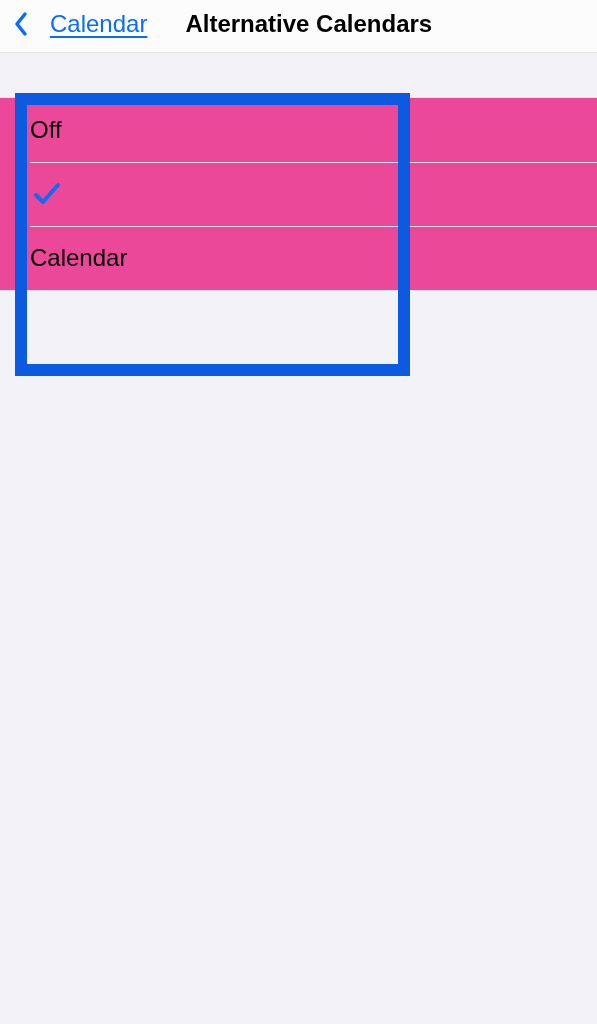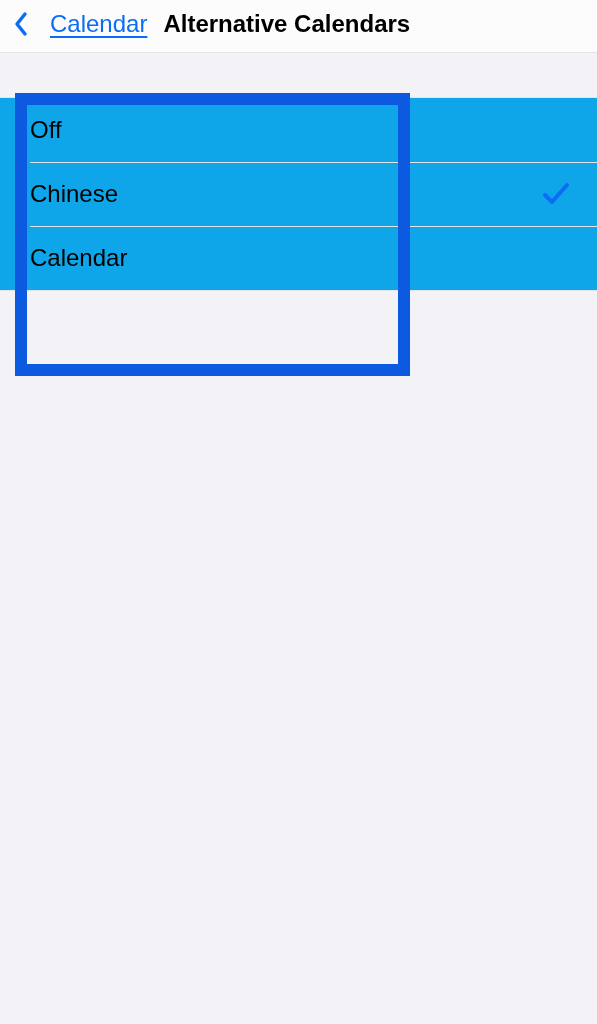--- a/index.html
+++ b/index.html
@@ -47,29 +47,29 @@
       font-size: 24px;
       font-weight: 500;
       text-decoration: underline;
       text-decoration-thickness: 2px;
       text-underline-offset: 4px;
     }
     .title {
       font-size: 24px;
       font-weight: 700;
       color: #000;
-      margin-left: 16px;
+      margin-left: 38px;
     }
     .spacer-top {
       height: 44px;
       background: #f2f2f7;
     }
     .list {
       position: relative;
-      background: #0ea5e9;
+      background: #ec4899;
       border-top: 1px solid #e4e4e8;
       border-bottom: 1px solid #e4e4e8;
     }
     .row {
       display: flex;
       align-items: center;
       justify-content: space-between;
       height: 64px;
       padding: 0 24px 0 30px;
       cursor: pointer;
@@ -127,21 +127,20 @@
   <div class="title">Alternative Calendars</div>
 </div>
 
 <div class="spacer-top"></div>
 
 <div class="list">
   <div class="row">
     <span class="row-label">Off</span>
   </div>
   <div class="row">
-    <span class="row-label">Chinese</span>
     <span class="check">
       <svg viewBox="0 0 30 30" width="30" height="30">
           <polyline points="4,16 11,23 26,6"></polyline>
         </svg>
     </span>
   </div>
   <div class="row">
     <span class="row-label">Calendar</span>
   </div>
 </div>

